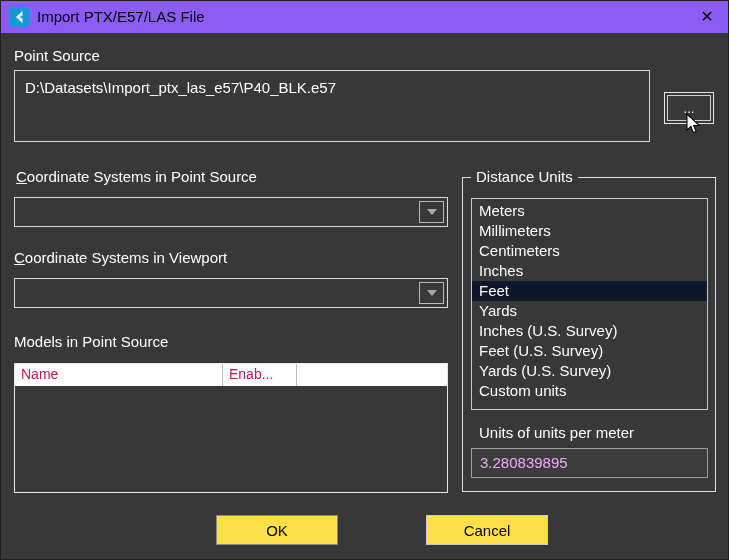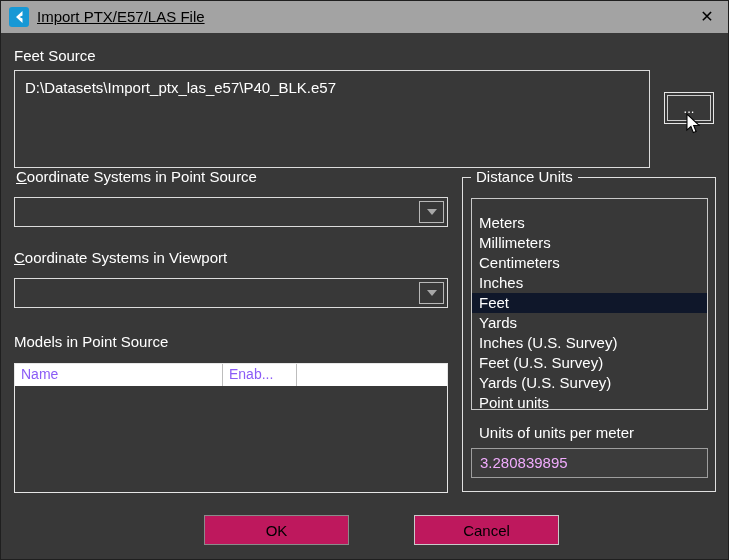--- a/index.html
+++ b/index.html
@@ -14,22 +14,22 @@
   .frame {
     position: absolute; inset: 0;
     border: 1px solid #1f1f1f;
     pointer-events: none;
   }
 
   
   .titlebar {
     position: absolute; top: 0; left: 0;
     width: 729px; height: 33px;
-    background: #a3a3a3;
-    display: flex; align-items: center; text-decoration: underline;
+    background: #8b5cf6;
+    display: flex; align-items: center;
   }
   .title-icon {
     width: 20px; height: 20px;
     margin-left: 9px;
     border-radius: 3px;
     display: inline-flex; align-items: center; justify-content: center;
   }
   .title-text {
     margin-left: 8px;
     color: #000000; font-size: 15px;
@@ -40,21 +40,21 @@
     color: #000; font-size: 16px; line-height: 22px;
     text-align: center; cursor: default;
   }
 
   .label { color: #ffffff; font-size: 15px; position: absolute; }
   .mnemonic::first-letter { text-decoration: underline; }
 
   
   .path-box {
     position: absolute; left: 14px; top: 70px;
-    width: 636px; height: 98px;
+    width: 636px; height: 72px;
     border: 1px solid #dcdcdc;
     background: #383838;
     color: #ffffff; font-size: 15px;
     padding: 8px 10px;
   }
 
   
   .browse-wrap {
     position: absolute; left: 664px; top: 92px;
     width: 50px; height: 32px;
@@ -94,21 +94,21 @@
 
   
   .models-list {
     position: absolute; left: 14px; top: 363px;
     width: 434px; height: 130px;
     border: 1px solid #e6e6e6;
     background: #383838;
   }
   .models-header {
     height: 22px; background: #ffffff;
-    display: flex; color: #8b5cf6; font-size: 14px;
+    display: flex; color: #be185d; font-size: 14px;
   }
   .models-header .col {
     padding: 2px 6px;
     border-right: 1px solid #bdbdbd;
     overflow: hidden; white-space: nowrap;
   }
   .col-name { width: 208px; }
   .col-enab { width: 74px; }
   .col-rest { flex: 1; border-right: none !important; }
 
@@ -121,21 +121,21 @@
   .groupbox-label {
     position: absolute; top: -10px; left: 8px;
     background: #383838; padding: 0 5px;
     color: #ffffff; font-size: 15px;
   }
   .units-list {
     position: absolute; left: 8px; top: 20px;
     width: 237px; height: 212px;
     border: 1px solid #c9c9c9;
     background: #383838;
-    padding-top: 14px;
+    padding-top: 2px;
     overflow: hidden;
   }
   .unit-item {
     height: 20px; line-height: 20px;
     padding-left: 7px;
     color: #ffffff; font-size: 15px;
     white-space: nowrap;
     cursor: default;
   }
   .unit-item.selected { background: #0f172a; }
@@ -149,26 +149,27 @@
     width: 237px; height: 30px;
     border: 1px solid #9e9e9e;
     background: #3c3c3c;
     color: #f0abfc; font-size: 15px;
     padding: 5px 8px;
   }
 
   
   .dlg-btn {
     position: absolute; top: 515px;
-    width: 145px; height: 30px;
-    background: #be185d;
+    width: 122px; height: 30px;
+    background: #fde047;
     border: 1px solid #c9c9c9;
     color: #000000; font-size: 15px;
     display: flex; align-items: center; justify-content: center;
     cursor: default;
+    margin-left: 12px;
   }
   .ok-btn { left: 204px; border: 1px solid #8a8a8a; }
   .cancel-btn { left: 414px; }
 
   .mouse-cursor {
     position: absolute; left: 683px; top: 113px;
     pointer-events: none;
   }
 </style>
 </head>
@@ -178,21 +179,21 @@
   <span class="title-icon">
     <svg width="20" height="20" viewBox="0 0 20 20">
       <rect x="0" y="0" width="20" height="20" rx="3" fill="#1798d5"></rect>
       <path d="M13.5 4 L7 10 L13.5 16 L13.5 11.5 L10.5 10 L13.5 8.5 Z" fill="#ffffff"></path>
     </svg>
   </span>
   <span class="title-text">Import PTX/E57/LAS File</span>
   <span class="close-btn">✕</span>
 </div>
 
-<div class="label" style="left:14px; top:47px;">Feet Source</div>
+<div class="label" style="left:14px; top:47px;">Point Source</div>
 <div class="path-box">D:\Datasets\Import_ptx_las_e57\P40_BLK.e57</div>
 <div class="browse-wrap">
   <div class="browse-btn">...</div>
 </div>
 
 <div class="label mnemonic" style="left:16px; top:168px;">Coordinate Systems in Point Source</div>
 <div class="combo" style="top:197px;">
   <span></span>
   <span class="arrow-btn">
     <span class="arrow-glyph"></span>
@@ -221,21 +222,21 @@
   <div class="units-list">
     <div class="unit-item">Meters</div>
     <div class="unit-item">Millimeters</div>
     <div class="unit-item">Centimeters</div>
     <div class="unit-item">Inches</div>
     <div class="unit-item selected">Feet</div>
     <div class="unit-item">Yards</div>
     <div class="unit-item">Inches (U.S. Survey)</div>
     <div class="unit-item">Feet (U.S. Survey)</div>
     <div class="unit-item">Yards (U.S. Survey)</div>
-    <div class="unit-item">Point units</div>
+    <div class="unit-item">Custom units</div>
   </div>
   <div class="units-per-meter-label">Units of units per meter</div>
   <div class="units-input">3.280839895</div>
 </div>
 
 <div class="dlg-btn ok-btn">OK</div>
 <div class="dlg-btn cancel-btn">Cancel</div>
 
 <div class="mouse-cursor">
   <svg width="20" height="22" viewBox="0 0 13 20">

